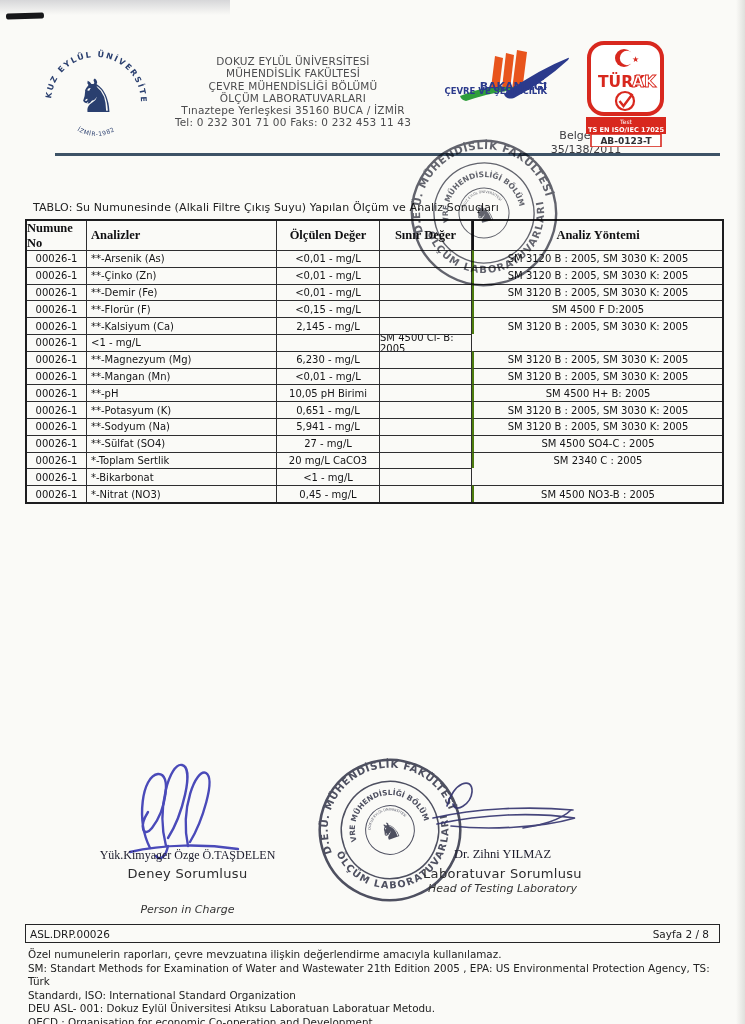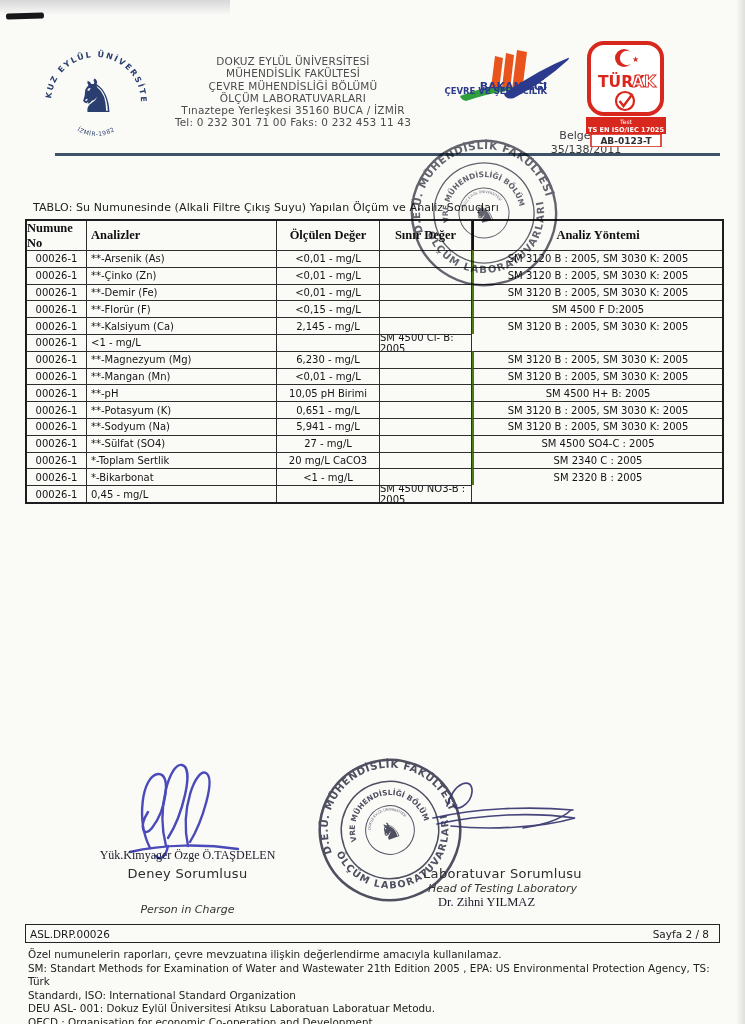--- a/index.html
+++ b/index.html
@@ -221,24 +221,24 @@
           <div class="tcell">*-Toplam Sertlik</div>
           <div class="tcell">20 mg/L CaCO3</div>
           <div class="tcell"></div>
           <div class="tcell">SM 2340 C : 2005</div>
         </div>
         <div class="trow">
           <div class="tcell">00026-1</div>
           <div class="tcell">*-Bikarbonat</div>
           <div class="tcell">&lt;1 - mg/L</div>
           <div class="tcell"></div>
-          <div class="tcell">SM 2320 B : 2005</div>
-        </div>
-        <div class="trow">
-          <div class="tcell">00026-1</div>
+        </div>
+        <div class="trow">
+          <div class="tcell">00026-1</div>
+          <div class="tcell">*-Nitrat (NO3)</div>
           <div class="tcell">0,45 - mg/L</div>
           <div class="tcell"></div>
           <div class="tcell">SM 4500 NO3-B : 2005</div>
         </div>
       </div>
   </div>
 
   <div class="abs stamp" style="left:408px;top:137px;opacity:.88;">
     <svg width="152" height="152" viewBox="0 0 152 152">
       <g transform="rotate(-16 76 76)" stroke="#4e505c" fill="#4e505c">
@@ -315,21 +315,21 @@
   <div class="abs" style="left:425px;top:772px;">
     <svg width="160" height="72" viewBox="0 0 160 72">
       <g fill="none" stroke="#32326e" stroke-width="1.7" stroke-linecap="round" opacity=".9">
         <path d="M 22,34 C 28,10 48,4 47,20 C 46,32 30,42 28,32"></path>
         <path d="M 8,46 C 52,36 104,34 148,38"></path>
         <path d="M 12,52 C 58,42 108,40 150,46 C 116,56 62,58 26,54"></path>
         <path d="M 146,38 C 136,48 114,54 98,56"></path>
       </g>
     </svg>
   </div>
-  <div class="abs sig-name" style="left:384px;top:847px;width:205px;font-size:12.5px;margin-top:48px;">Dr. Zihni YILMAZ</div>
+  <div class="abs sig-name" style="left:400px;top:847px;width:205px;font-size:12.5px;">Dr. Zihni YILMAZ</div>
   <div class="abs sig-role" style="left:400px;top:866px;width:205px;">Laboratuvar Sorumlusu</div>
   <div class="abs sig-role-en" style="left:400px;top:882px;width:205px;">Head of Testing Laboratory</div>
 
   <div class="abs fbox">
     <span class="l">ASL.DRP.00026</span>
     <span class="r">Sayfa  2 / 8</span>
   </div>
 
   <div class="abs notes">
       <div>Özel numunelerin raporları, çevre mevzuatına ilişkin değerlendirme amacıyla kullanılamaz.</div>

